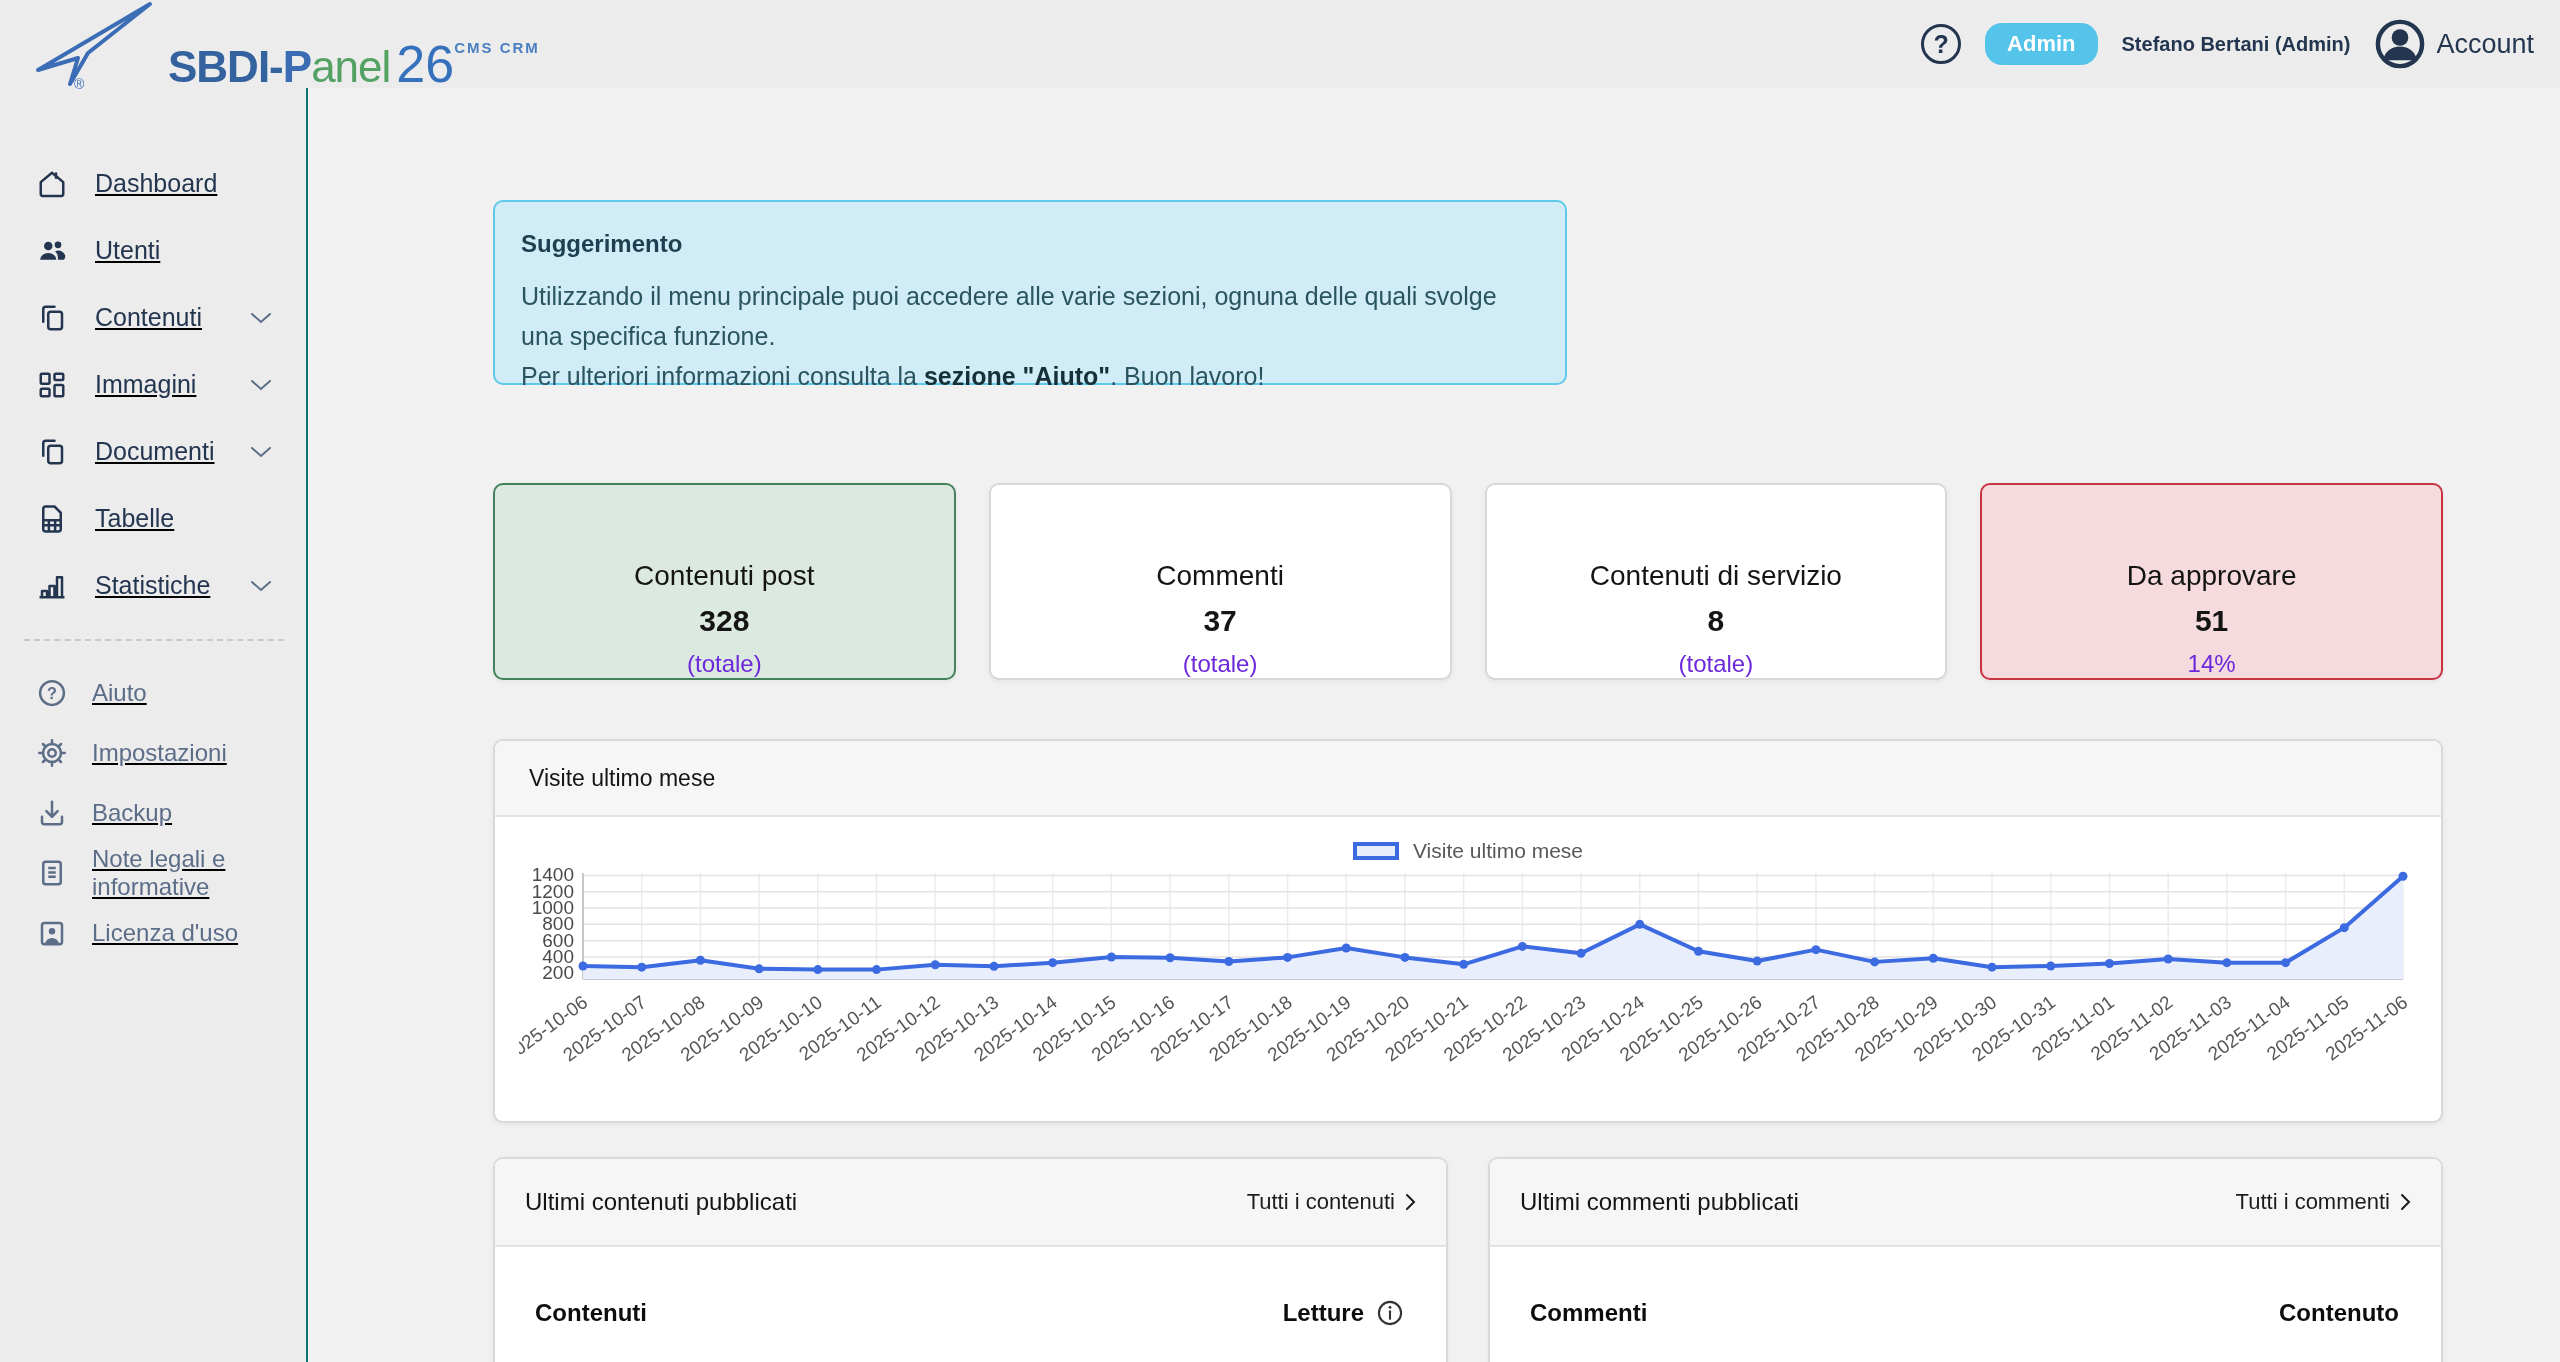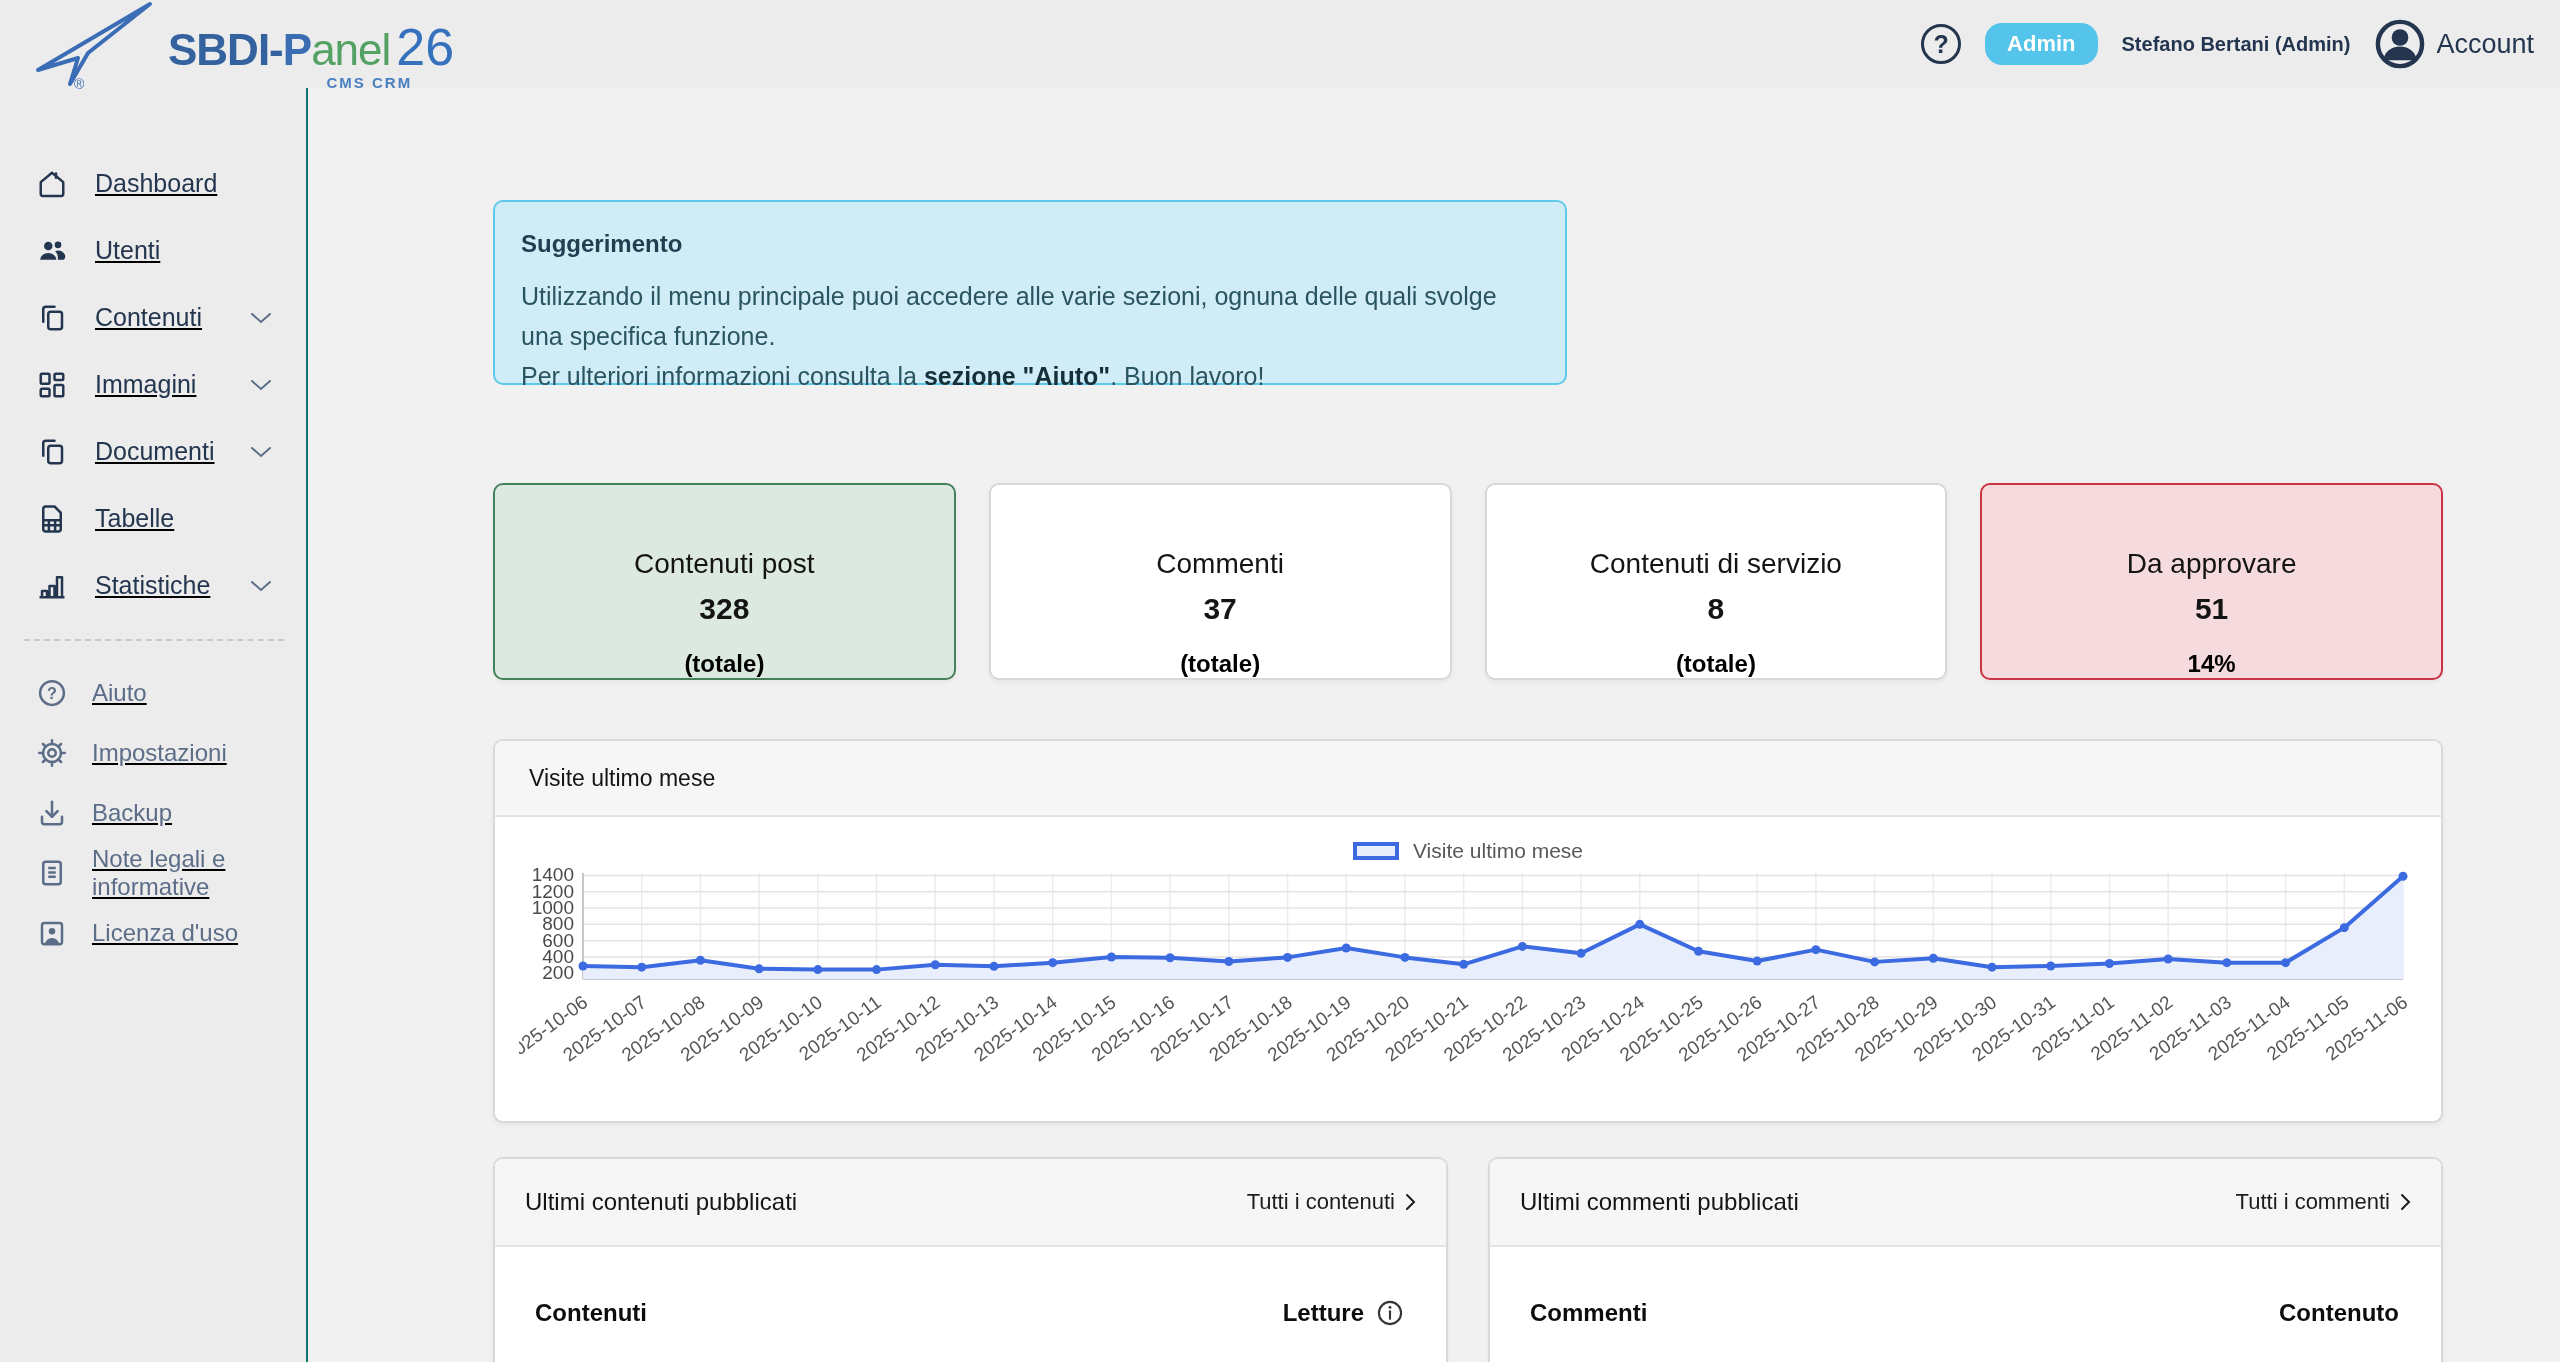--- a/index.html
+++ b/index.html
@@ -4,21 +4,21 @@
 <style>
   * { margin:0; padding:0; box-sizing:border-box; }
   html,body { width:2560px; height:1362px; }
   body { font-family:"Liberation Sans", sans-serif; background:#f1f1f2; overflow:hidden; }
   .app { position:relative; width:2560px; height:1362px; overflow:hidden; background:#f1f1f2; }
 
   
   .header { position:absolute; top:0; left:0; right:0; height:88px; background:#ececed;
             display:flex; align-items:center; padding:0 26px 0 30px; z-index:5; }
   .logo { display:flex; align-items:flex-end; gap:10px; }
-  .logo-text { display:flex; flex-direction:column; line-height:1; }
+  .logo-text { display:flex; flex-direction:row; line-height:1; }
   .logo-row { display:flex; align-items:baseline; }
   .logo-sbdi { font-size:44px; font-weight:800; color:#33629f; letter-spacing:-1px; }
   .logo-p    { font-size:44px; font-weight:600; color:#3a6db3; letter-spacing:-1px; }
   .logo-anel { font-size:44px; font-weight:500; color:var(--c-brand-green,#54a263); letter-spacing:-1px; }
   .logo-26   { font-size:52px; font-weight:400; color:#3571bd; margin-left:6px; }
   .logo-sub  { font-size:15px; font-weight:700; color:#4a7fc0; letter-spacing:2px; text-align:right; padding-right:42px; margin-top:2px; }
   .spacer { flex:1; }
   .header-right { display:flex; align-items:center; gap:24px; }
   .help-circle { width:40px; height:40px; border:3px solid var(--c-navy,#24364f); border-radius:50%;
                  display:flex; align-items:center; justify-content:center;
@@ -52,21 +52,21 @@
   .suggestion .sg-bold { font-weight:700; color:#16303a; }
 
   .stat-row { display:flex; gap:33px; margin-top:98px; }
   .stat-card { flex:1; height:197px; border-radius:10px; background:#fff; border:2px solid #d8d8d9;
                display:flex; flex-direction:column; align-items:center; justify-content:flex-end; gap:12px;
                box-shadow:0 2px 5px rgba(0,0,0,0.05); cursor:pointer; }
   .stat-card.green { background:var(--c-green-bg,#dce9e0); border-color:var(--c-green-border,#45825b); }
   .stat-card.red   { background:var(--c-red-bg,#f5dade);   border-color:var(--c-red-border,#ca3342); }
   .stat-title { font-size:28px; font-weight:500; color:#141414; }
   .stat-value { font-size:30px; font-weight:700; color:#141414; }
-  .stat-sub   { font-size:24px; font-weight:700; color:#000000;margin-top:12px; }
+  .stat-sub   { font-size:24px; font-weight:400; color:#6d28d9; }
 
   .panel { background:#fff; border:2px solid #d9d9da; border-radius:10px; overflow:hidden;
            box-shadow:0 2px 5px rgba(0,0,0,0.05); }
   .panel-head { background:#f6f6f7; border-bottom:2px solid #e3e3e4; display:flex; align-items:center; }
 
   .chart-card { margin-top:59px; height:384px; }
   .chart-card .panel-head { height:76px; padding:0 34px; }
   .panel-title { font-size:23px; font-weight:500; color:#141414; }
   .chart-body { padding:16px 24px 0 24px; }
   .legend { display:flex; align-items:center; justify-content:center; gap:14px; margin:6px 0 4px 0; }

